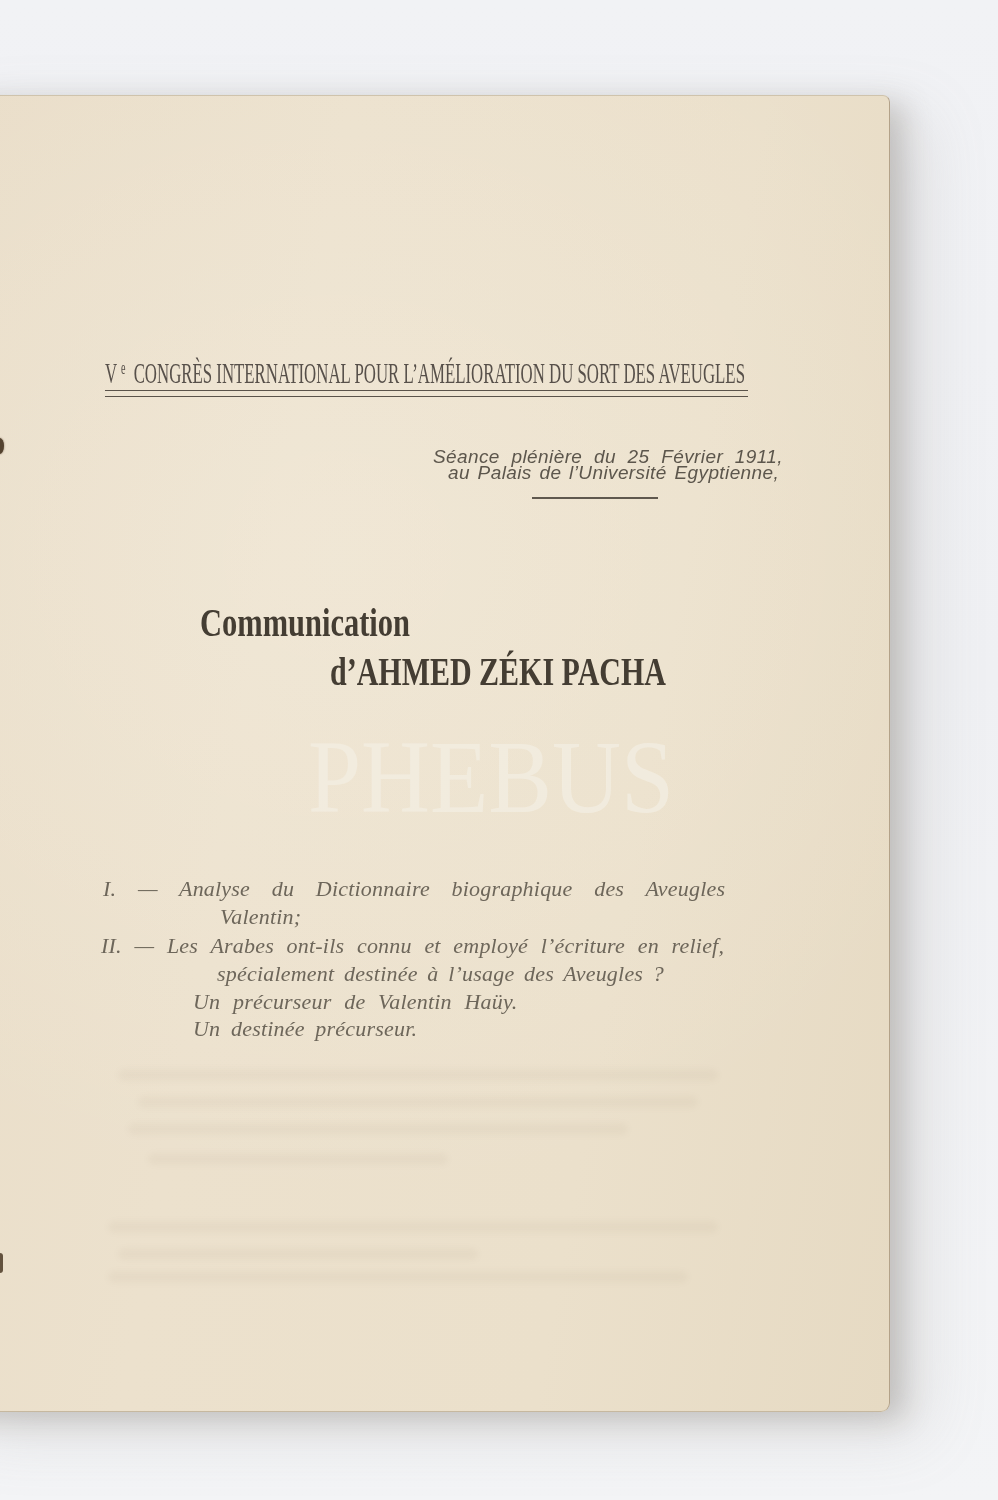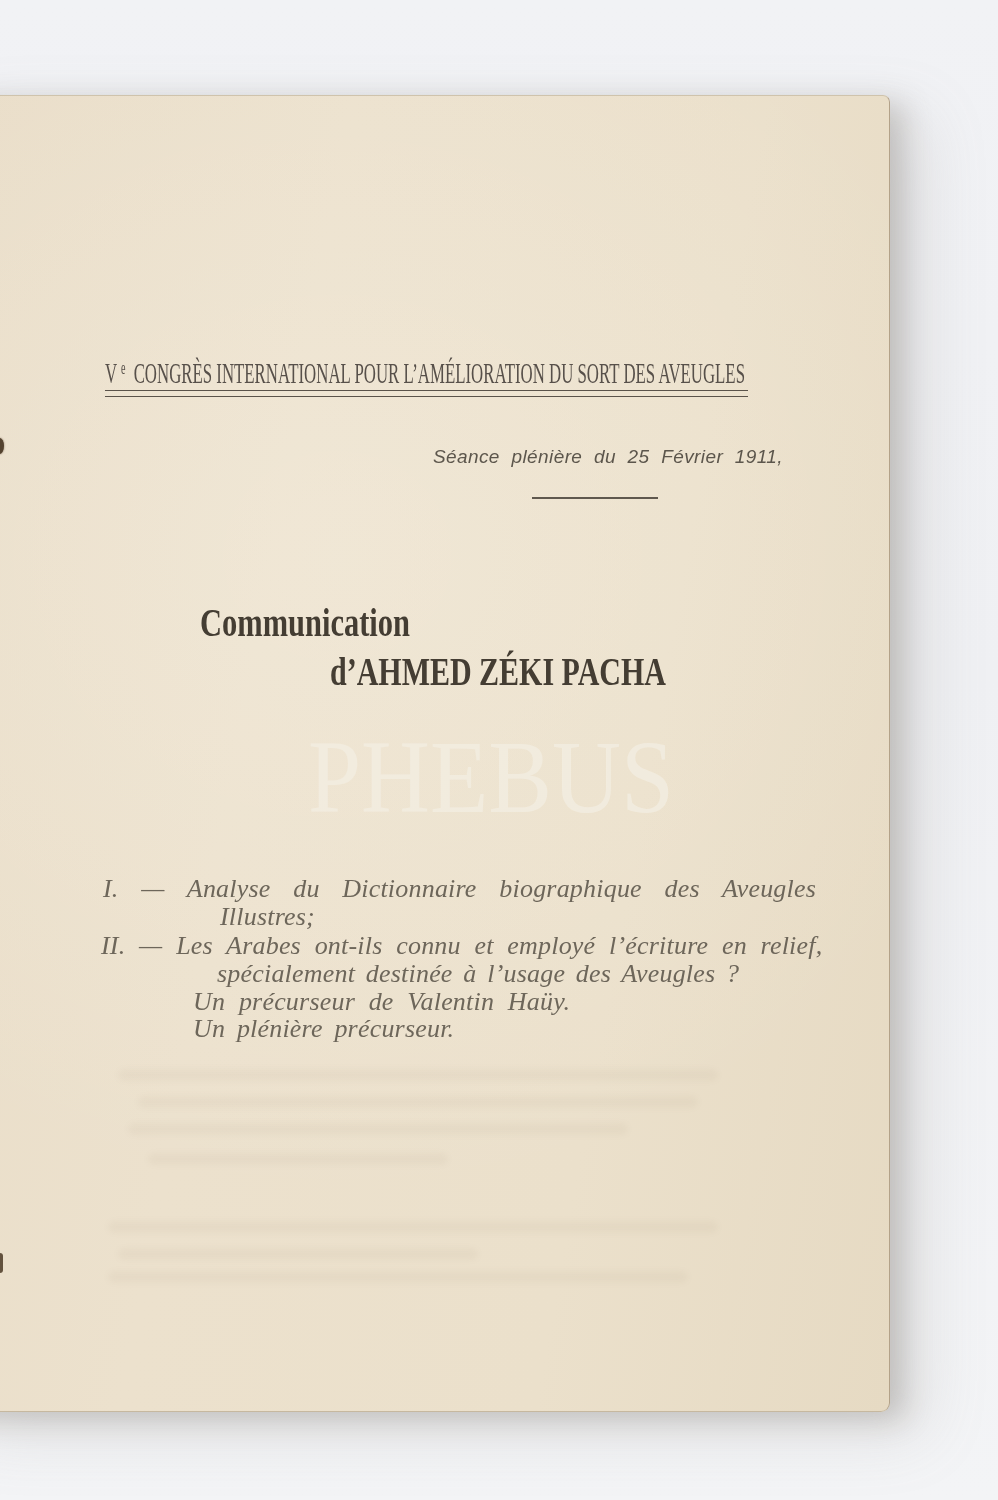--- a/index.html
+++ b/index.html
@@ -46,21 +46,21 @@
   .title-svg{position:absolute;overflow:visible;}
   .title-svg text{font-family:"Liberation Serif",serif;font-size:40px;font-weight:bold;}
   .t1{left:262px;top:500px;width:250px;height:52px;}
   .t2{left:392px;top:545px;width:360px;height:56px;}
 
   .watermark-svg{position:absolute;left:370px;top:640px;width:380px;height:100px;overflow:visible;opacity:.8;}
   .watermark-svg text{font-family:"Liberation Serif",serif;font-size:104px;}
 
   .toc-line{
     position:absolute;font-family:"Liberation Serif",serif;font-style:italic;
-    font-size:26px;line-height:25px;color:#6d665a;letter-spacing:.2px;white-space:nowrap;
+    font-size:22px;line-height:25px;color:#6d665a;letter-spacing:.2px;white-space:nowrap;
   }
   .toc-l0{left:165px;top:780px;word-spacing:16px;}
   .toc-l1{left:282px;top:808px;word-spacing:0;}
   .toc-l2{left:163px;top:837px;word-spacing:7px;text-align:right;}
   .toc-l3{left:279px;top:865px;word-spacing:4px;}
   .toc-l4{left:255px;top:893px;word-spacing:7px;text-align:right;}
   .toc-l5{left:255px;top:920px;word-spacing:5px;}
 
   .verso{position:absolute;left:170px;top:0;width:640px;height:100%;pointer-events:none;}
   .verso-line{position:absolute;height:12px;background:#7d6950;opacity:.05;filter:blur(3px);border-radius:6px;}
@@ -101,32 +101,33 @@
     <svg class="congress-svg">
       <text x="0" y="30" textLength="640" lengthAdjust="spacingAndGlyphs" fill="#57504a">
         <tspan>V</tspan>
         <tspan dy="-9" font-size="18">e</tspan>
         <tspan dy="9" dx="7">CONGRÈS INTERNATIONAL POUR L’AMÉLIORATION DU SORT DES AVEUGLES</tspan>
       </text>
     </svg>
     <div class="heading-rule"></div>
 
     <div class="session-line session-line-1">Séance plénière du 25 Février 1911,</div>
+    <div class="session-line session-line-2">au Palais de l’Université Egyptienne,</div>
     <div class="session-rule"></div>
 
     <svg class="title-svg t1">
       <text x="0" y="40" textLength="210" lengthAdjust="spacingAndGlyphs" fill="#443d33">Communication</text>
     </svg>
     <svg class="title-svg t2">
       <text x="0" y="44" textLength="336" lengthAdjust="spacingAndGlyphs" fill="#443d33">d’AHMED ZÉKI PACHA</text>
     </svg>
 
     <div>
       <div class="toc-line toc-l0">I. — Analyse du Dictionnaire biographique des Aveugles</div>
-      <div class="toc-line toc-l1">Illustres;</div>
+      <div class="toc-line toc-l1">Valentin;</div>
       <div class="toc-line toc-l2">II. — Les Arabes ont-ils connu et employé l’écriture en relief,</div>
       <div class="toc-line toc-l3">spécialement destinée à l’usage des Aveugles ?</div>
       <div class="toc-line toc-l4">Un précurseur de Valentin Haüy.</div>
-      <div class="toc-line toc-l5">Un plénière précurseur.</div>
+      <div class="toc-line toc-l5">Un destinée précurseur.</div>
     </div>
 
   </div>
 </div>
 
 </body></html>

